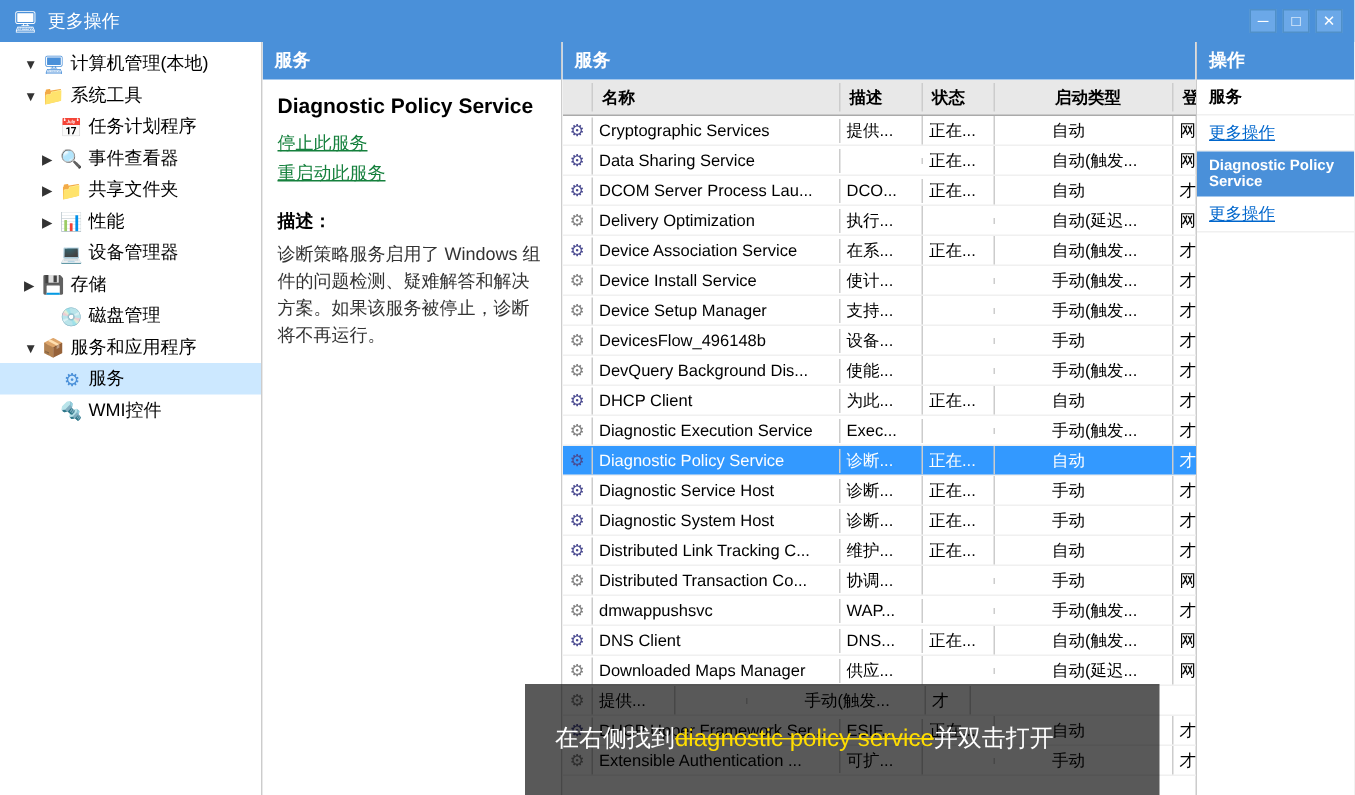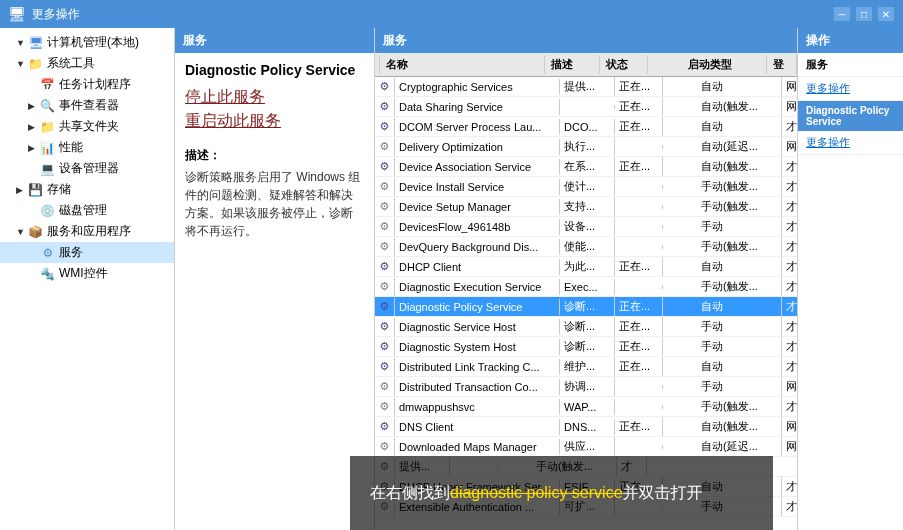--- a/index.html
+++ b/index.html
@@ -123,26 +123,26 @@
       font-size: 14px;
       font-weight: bold;
       padding: 8px 10px 4px 10px;
       color: #000;
       line-height: 1.3;
     }
     .service-links {
       padding: 4px 10px;
     }
     .service-link {
-      color: #7f1d1d;
+      color: #15803d;
       text-decoration: underline;
       cursor: pointer;
       display: block;
       margin-bottom: 3px;
-      font-size: 16px;
+      font-size: 12px;
     }
     .description-label {
       padding: 8px 10px 2px 10px;
       font-weight: bold;
       font-size: 12px;
     }
     .description-text {
       padding: 2px 10px 8px 10px;
       font-size: 12px;
       color: #333;
@@ -172,21 +172,20 @@
     .col-headers {
       display: flex;
       background: #e8e8e8;
       border-bottom: 1px solid #aaa;
       padding: 2px 0;
       font-size: 11px;
       font-weight: bold;
       flex-shrink: 0;
       position: sticky;
       top: 0;
-      justify-content: flex-end;
     }
     .col-h {
       padding: 2px 6px;
       border-right: 1px solid #ccc;
       overflow: hidden;
       text-overflow: ellipsis;
       white-space: nowrap;
     }
     .col-icon { width: 20px; flex-shrink: 0; }
     .col-name { width: 165px; flex-shrink: 0; }

